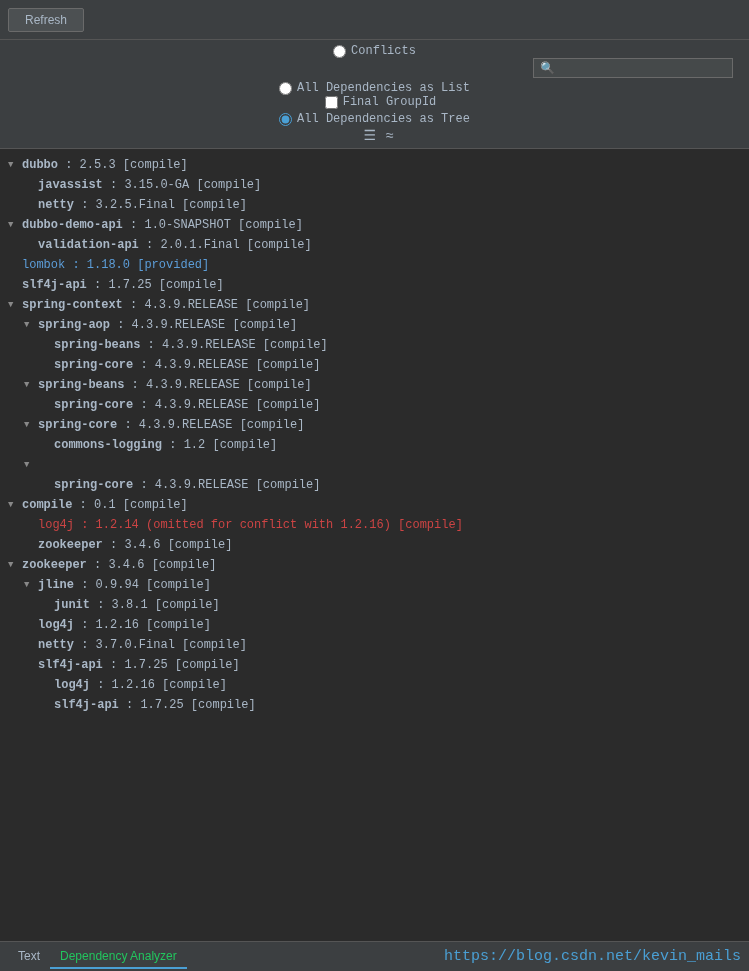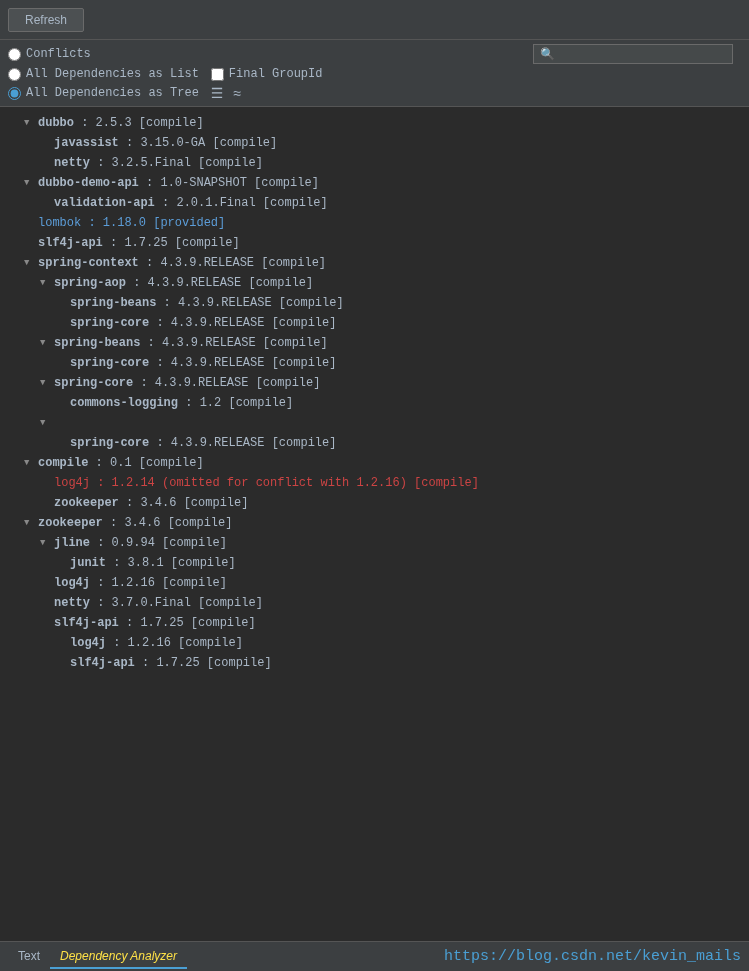--- a/index.html
+++ b/index.html
@@ -37,20 +37,21 @@
     
     .controls {
       background: #3c3f41;
       padding: 4px 8px;
       border-bottom: 1px solid #555;
     }
     .control-row {
       display: flex;
       align-items: center;
       margin-bottom: 3px;
+      flex-direction: column;
     }
     .control-row:last-child { margin-bottom: 0; }
     .radio-label {
       display: flex;
       align-items: center;
       gap: 5px;
       color: #a9b7c6;
       font-size: 12px;
       cursor: pointer;
     }
@@ -109,21 +110,20 @@
     .tree-area::-webkit-scrollbar-track { background: #3c3f41; }
     .tree-area::-webkit-scrollbar-thumb { background: #555; }
 
     .tree-item {
       display: flex;
       align-items: center;
       padding: 1px 0;
       white-space: nowrap;
       cursor: default;
       line-height: 18px;
-      margin-left: 16px;
     }
 
     .indent-0 { padding-left: 8px; }
     .indent-1 { padding-left: 24px; }
     .indent-2 { padding-left: 40px; }
 
     .triangle {
       display: inline-block;
       width: 12px;
       font-size: 9px;
@@ -151,23 +151,22 @@
     .tab-btn {
       background: none;
       border: none;
       color: #a9b7c6;
       padding: 4px 10px;
       cursor: pointer;
       font-size: 12px;
       border-bottom: 2px solid transparent;
     }
     .tab-btn.active {
-      color: #fde047;
+      color: #22c55e;
       border-bottom: 2px solid #4a9fd4;
-      font-style: italic;
     }
     .status-url {
       margin-left: auto;
       color: #4a9fd4;
       font-size: 15px;
     }
   </style>
 </head>
 <body>
 

